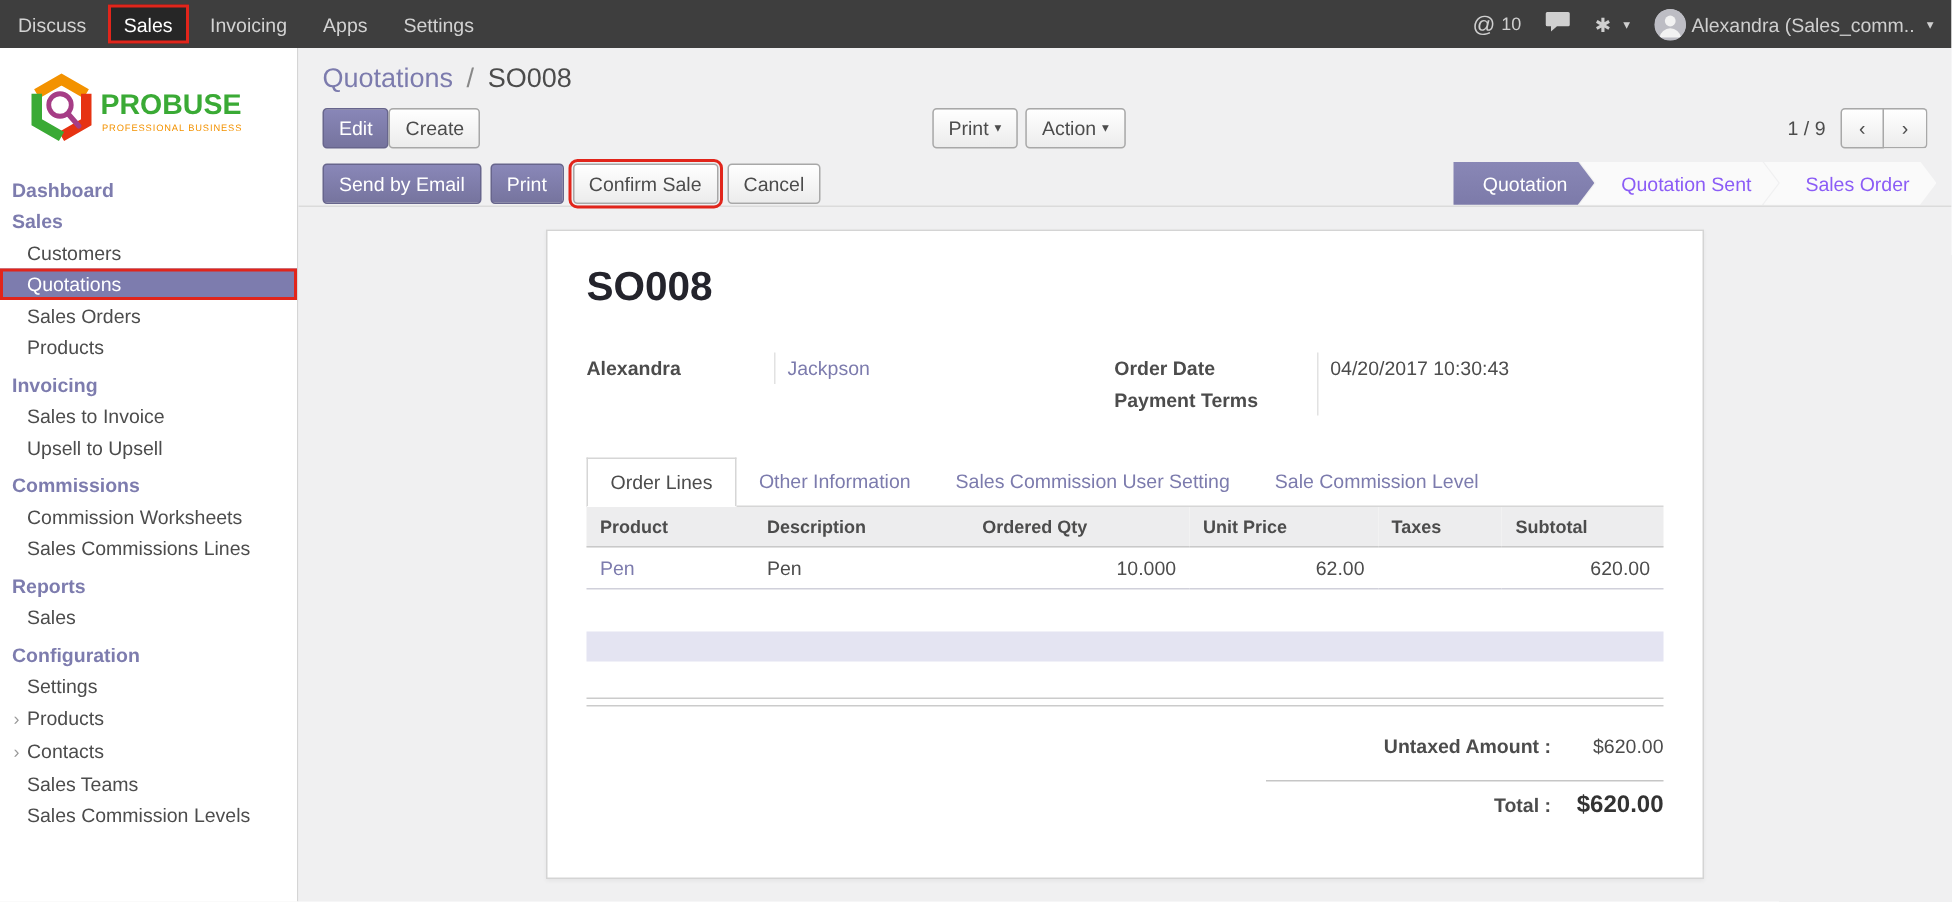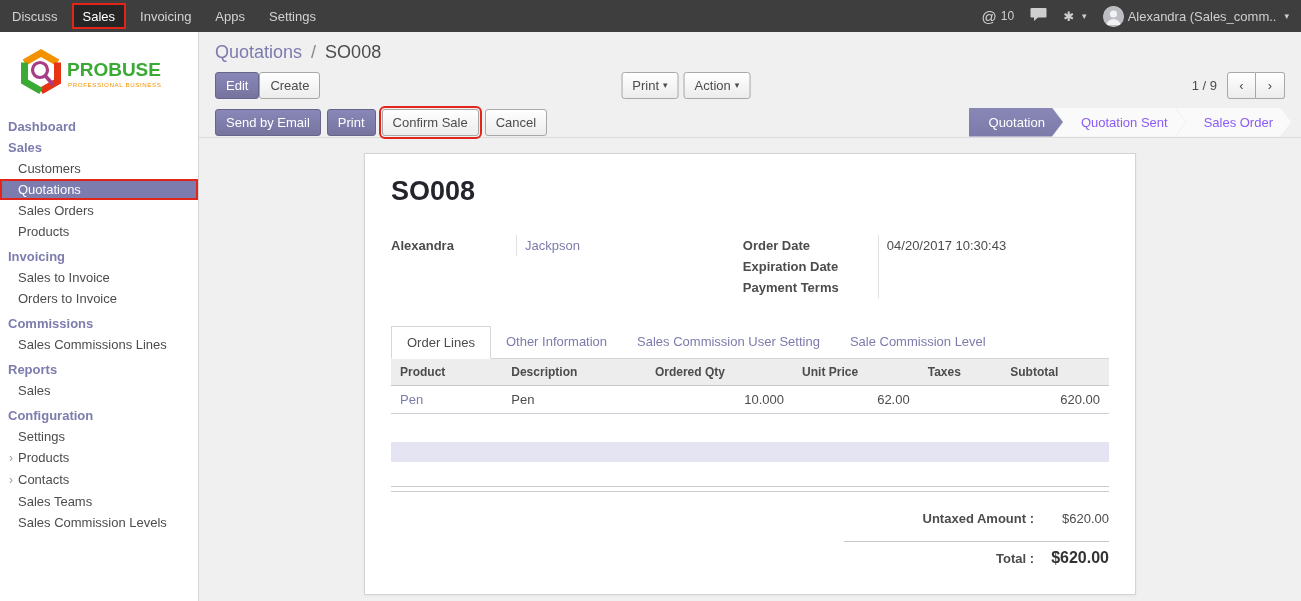--- a/index.html
+++ b/index.html
@@ -157,24 +157,25 @@
     <div class="side-section" style="margin-top:0;">
       <div class="side-heading">Sales</div>
       <div class="side-item">Customers</div>
       <div class="side-item selected">Quotations</div>
       <div class="side-item">Sales Orders</div>
       <div class="side-item">Products</div>
     </div>
     <div class="side-section">
       <div class="side-heading">Invoicing</div>
       <div class="side-item">Sales to Invoice</div>
-      <div class="side-item">Orders to Invoice</div>
+      <div class="side-item">Upsell to Upsell</div>
     </div>
     <div class="side-section">
       <div class="side-heading">Commissions</div>
+      <div class="side-item">Commission Worksheets</div>
       <div class="side-item">Sales Commissions Lines</div>
     </div>
     <div class="side-section">
       <div class="side-heading">Reports</div>
       <div class="side-item">Sales</div>
     </div>
     <div class="side-section">
       <div class="side-heading">Configuration</div>
       <div class="side-item">Settings</div>
       <div class="side-item"><span class="arrow">›</span><span>Products</span></div>
@@ -243,24 +244,20 @@
           <div class="fg fg-left">
             <div class="frow">
               <div class="flabel">Alexandra</div>
               <div class="fvalue"><span class="link">Jackpson</span></div>
             </div>
           </div>
           <div class="fg fg-right">
             <div class="frow">
               <div class="flabel">Order Date</div>
               <div class="fvalue">04/20/2017 10:30:43</div>
-            </div>
-            <div class="frow">
-              <div class="flabel">Expiration Date</div>
-              <div class="fvalue"></div>
             </div>
             <div class="frow">
               <div class="flabel">Payment Terms</div>
               <div class="fvalue"></div>
             </div>
           </div>
         </div>
 
         <div class="tabs">
           <div class="tab active">Order Lines</div>

